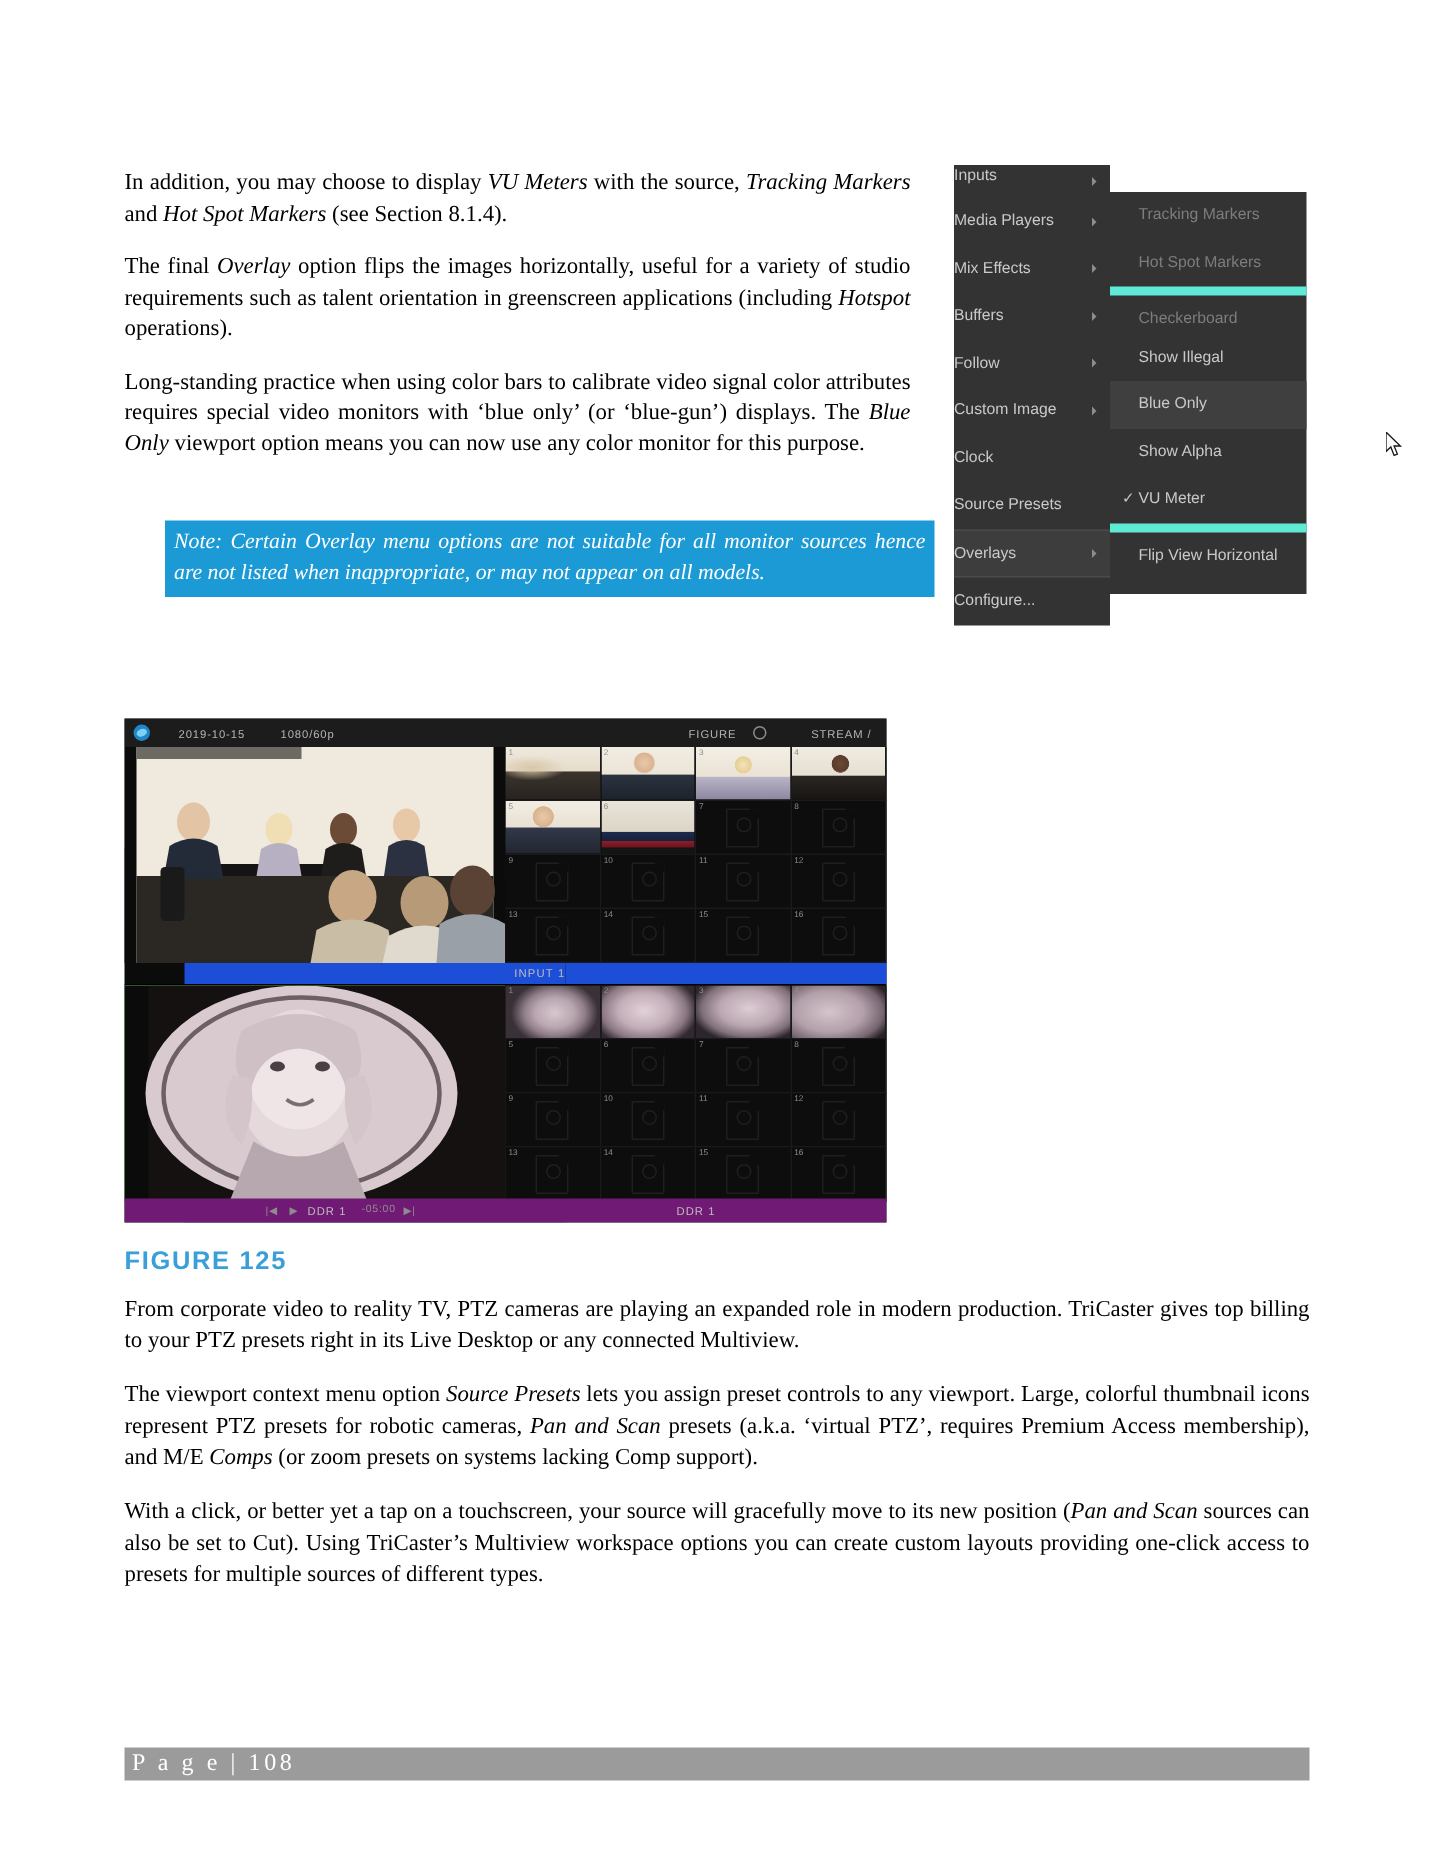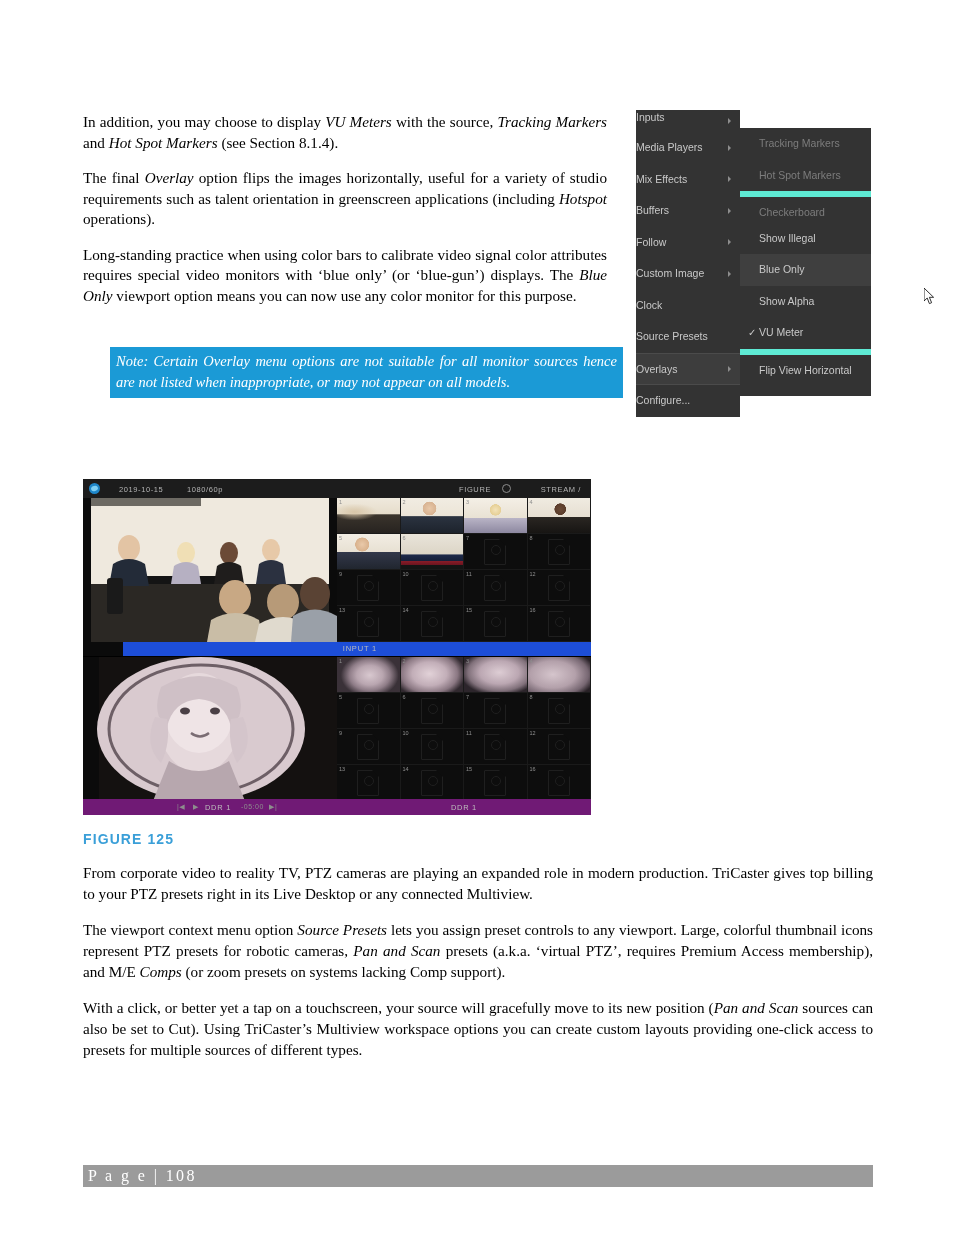--- a/index.html
+++ b/index.html
@@ -116,21 +116,21 @@
   .cursor {
     position:absolute;
     left:184px; top:160px;
     width:11px; height:17px;
     pointer-events:none;
   }
 
   .fig-cap {
     position:absolute;
     font-family:"Liberation Sans", sans-serif;
-    font-size:14px;
+    font-size:17px;
     letter-spacing:1.1px;
     color:#3a9fd8;
     font-weight:600;
   }
   #fig125 { left:83px; top:831px; }
 
   
   .shot {
     position:absolute;
     left:83px; top:479px;

